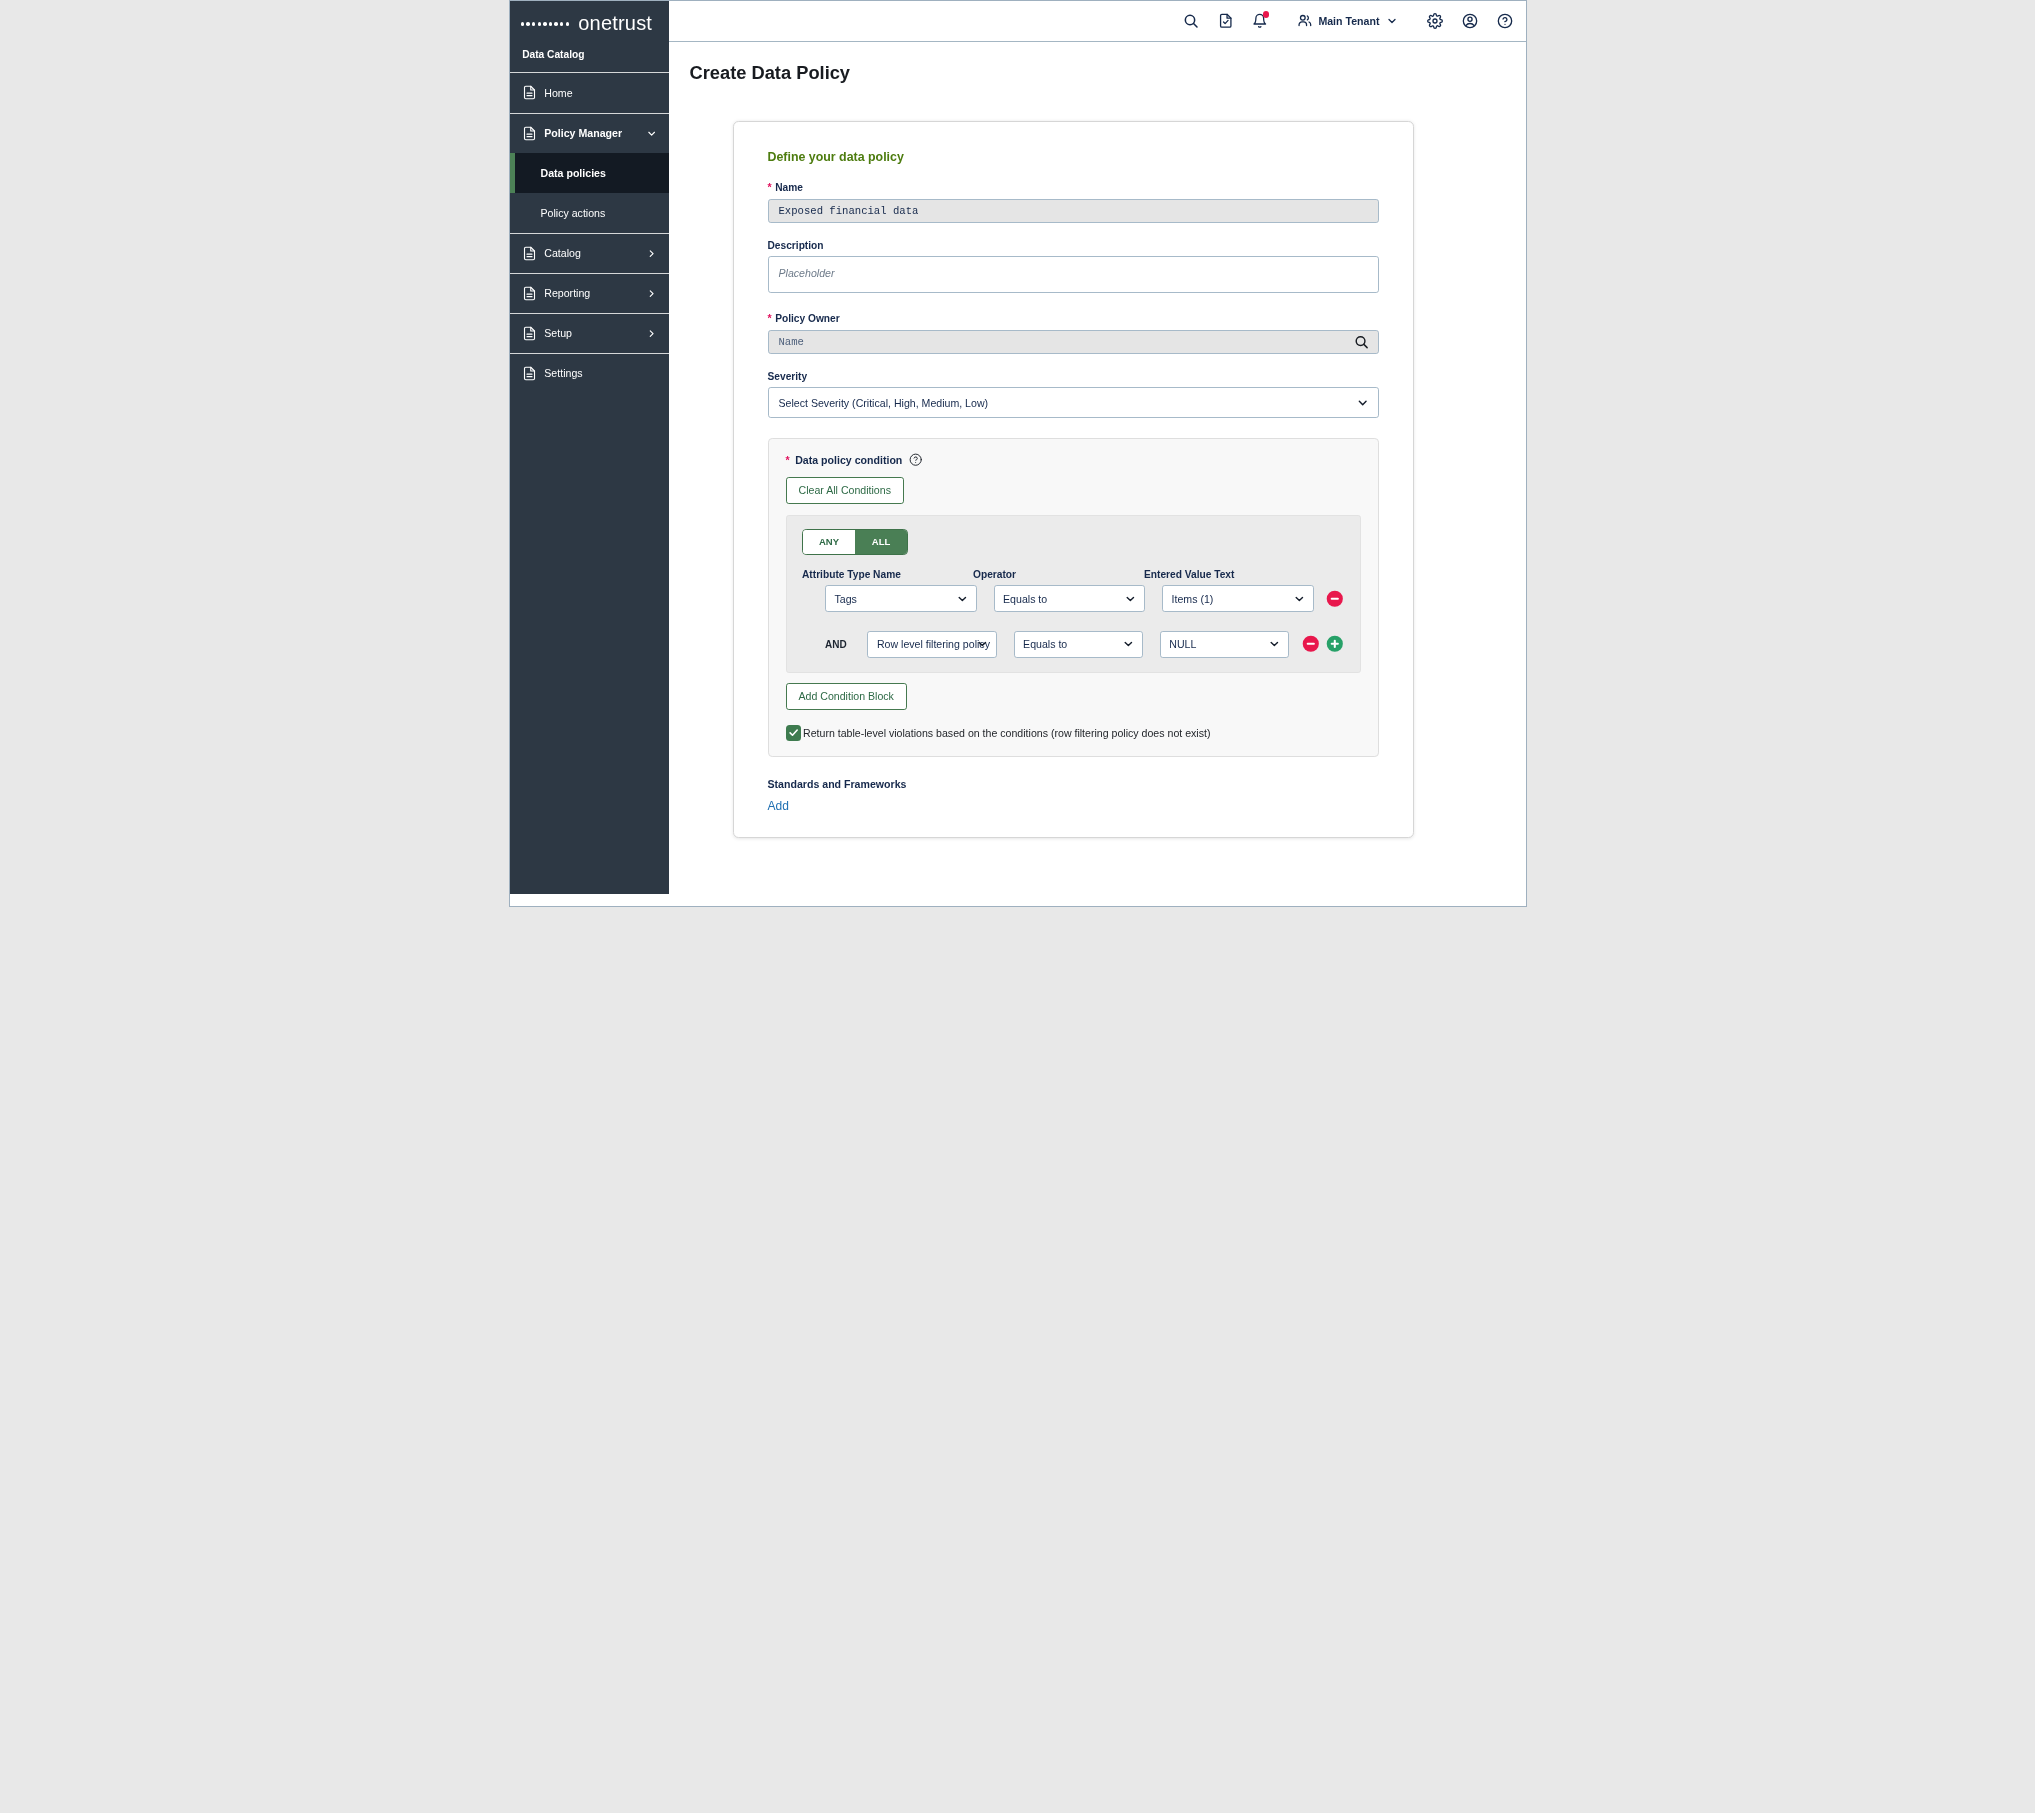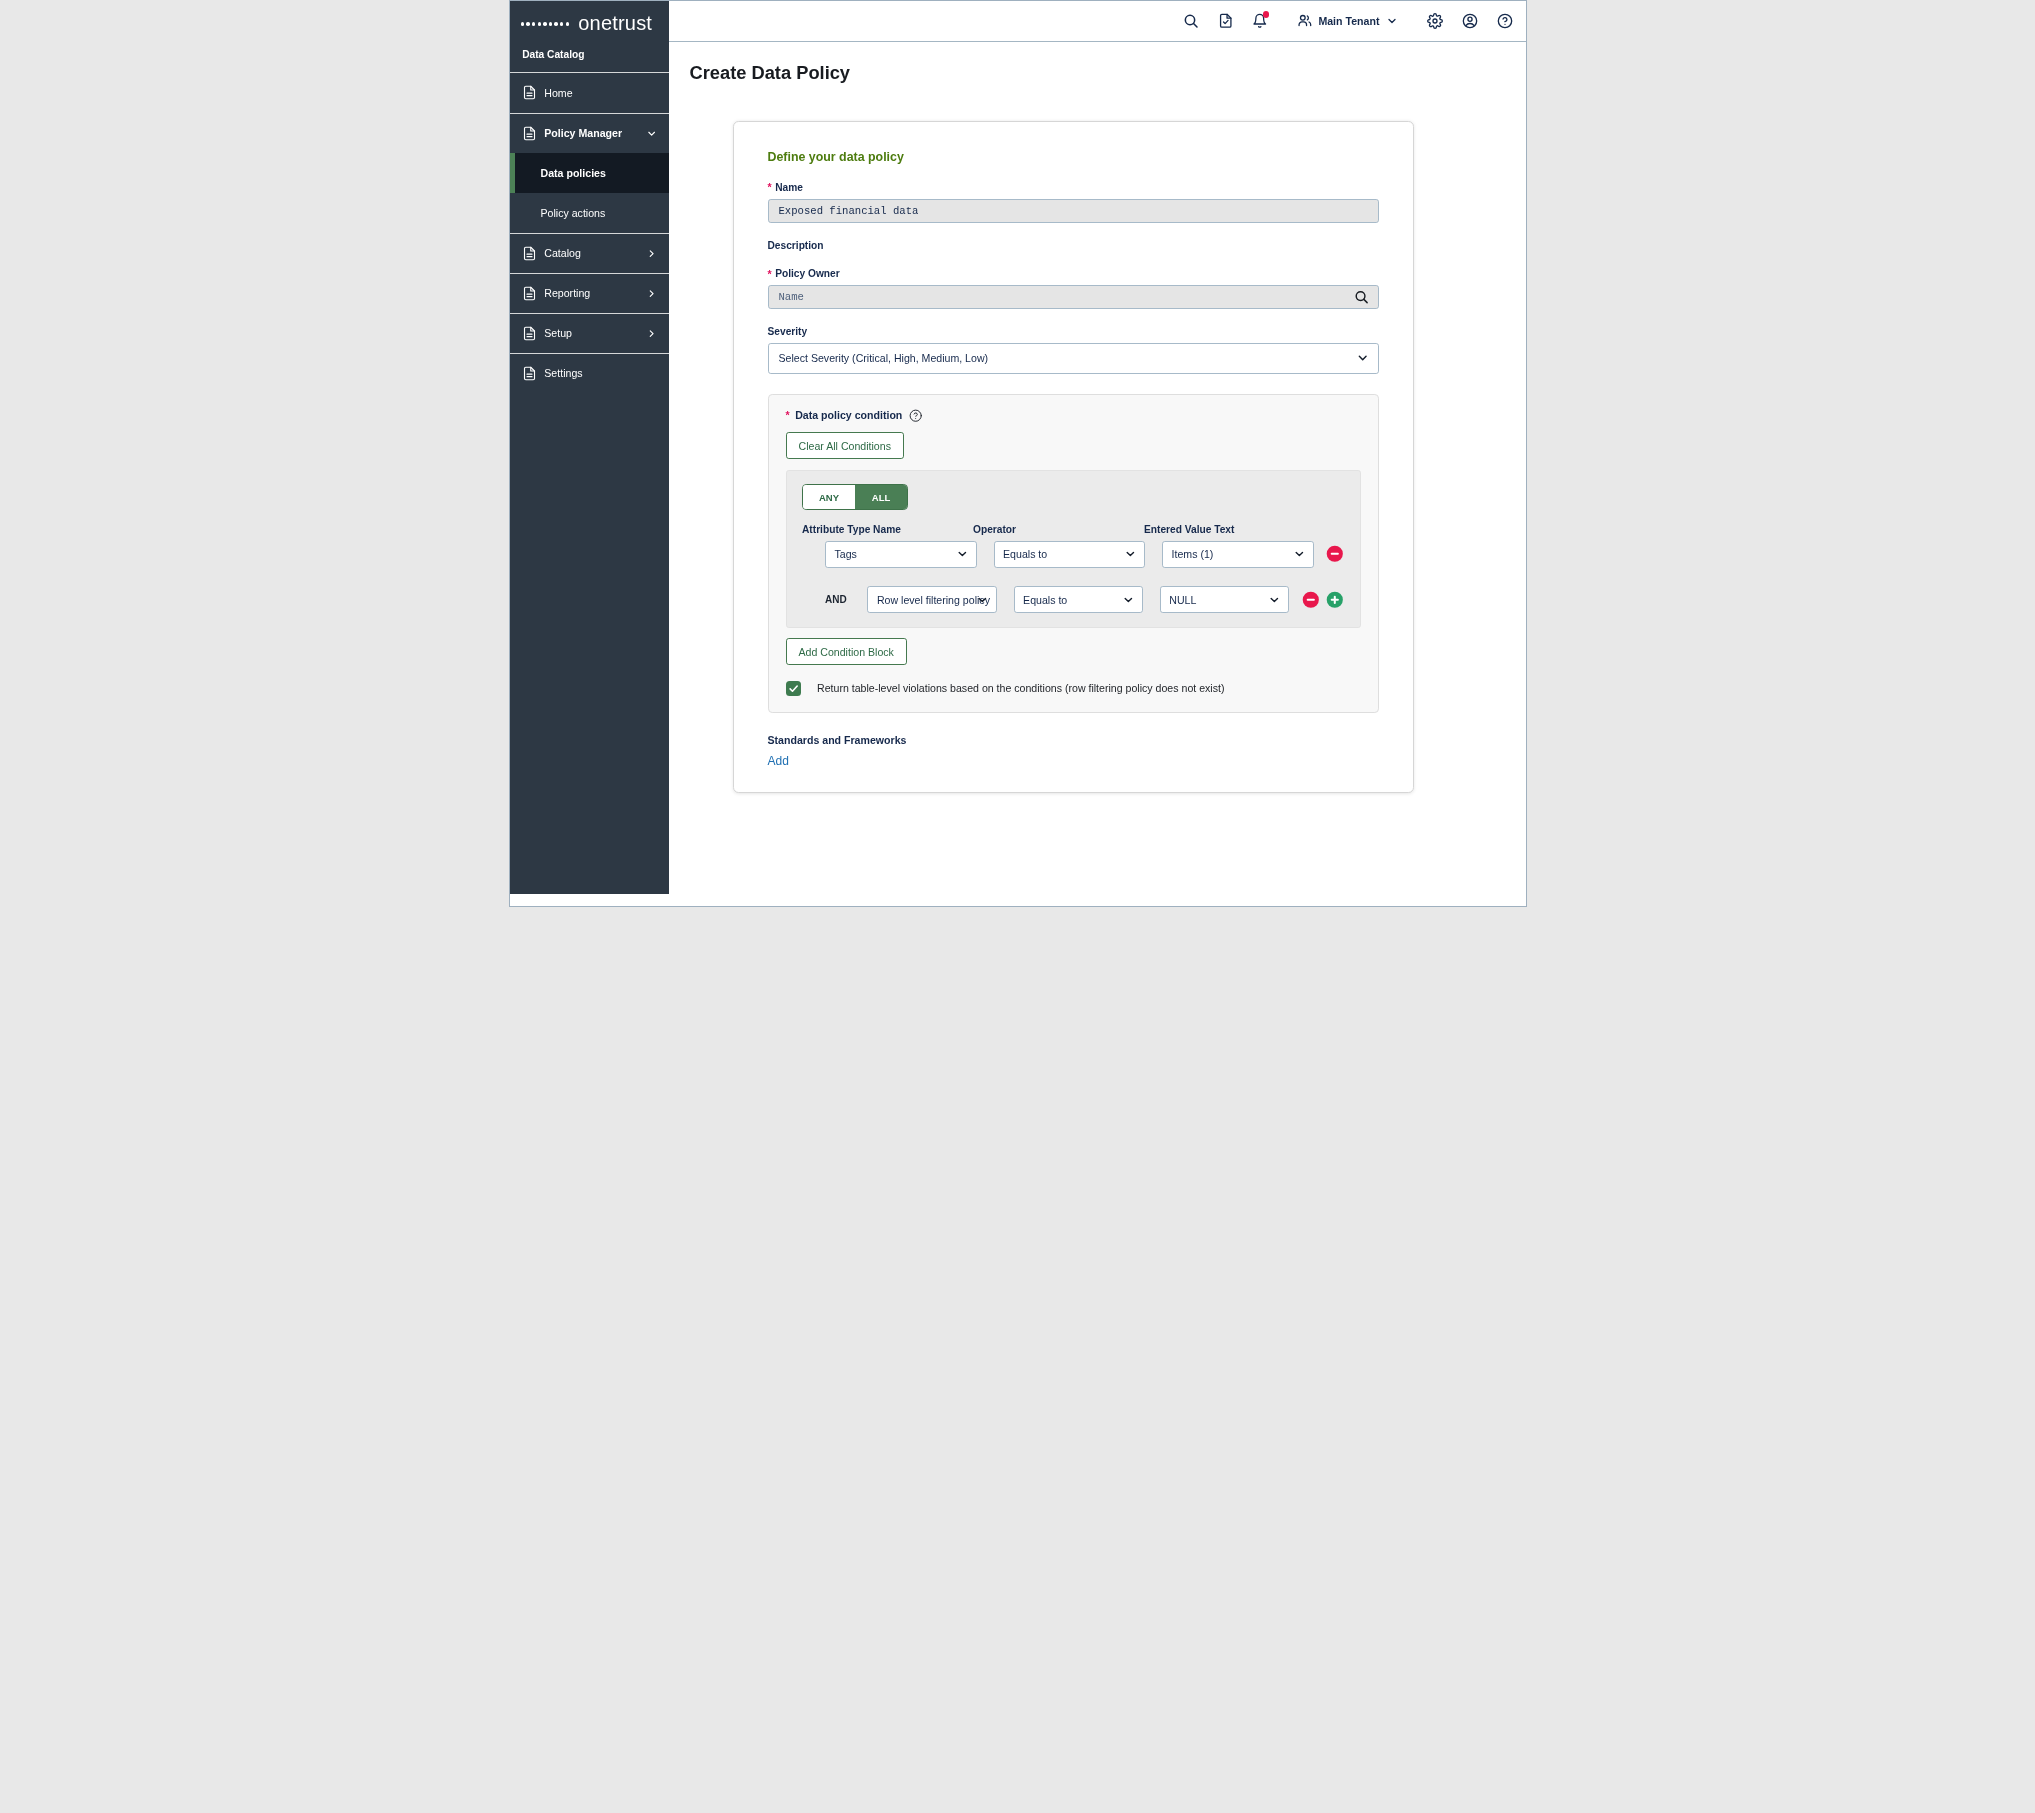--- a/index.html
+++ b/index.html
@@ -64,21 +64,21 @@
   .toggle .seg.all { background:#4a7f55; color:#fff; }
   .cond-cols { display:flex; gap:17px; margin-top:14px; }
   .cond-col-label { width:154px; font-size:10.2px; font-weight:700; color:#16294c; }
   .cond-row { display:flex; align-items:center; gap:17px; margin-top:5.6px;padding-left:23px; }
   .cond-row.second { margin-top:18.3px; }
   .cond-select { position:relative; width:154px; height:27px; background:#fff; border:0.7px solid #a7bac9; border-radius:2.8px; display:flex; align-items:center; padding:0 24px 0 8.5px; font-size:10.6px; color:#16294c; cursor:pointer; white-space:nowrap; overflow:hidden; }
   .cond-select .chev { position:absolute; right:7px; top:50%; transform:translateY(-50%); color:#141d2b; }
   .and-label { font-size:10px; font-weight:700; color:#1c2430; width:25.4px; flex:0 0 auto; }
   .row-btns { display:flex; align-items:center; gap:7px; margin-left:-4.2px; }
   .circle-btn { width:17.6px; height:17.6px; border:none; background:none; padding:0; cursor:pointer; display:flex; }
-  .chk-row { display:flex; align-items:center; gap:16px; margin-top:15.5px; }
+  .chk-row { display:flex; align-items:center; gap:2px; margin-top:15.5px; }
   .checkbox { width:15.5px; height:15.5px; border-radius:3.5px; background:#3e7b4f; display:flex; align-items:center; justify-content:center; cursor:pointer; flex:0 0 auto; }
   .chk-label { font-size:10.6px; color:#23262b; }
   .info-banner { margin-top:12.7px; width:536px; max-width:100%; height:31px; border:1.4px solid #1467e6; background:#e9f2fe; border-radius:4.2px; display:flex; align-items:center; gap:10px; padding:0 11.3px; }
   .info-text { font-size:10px; color:#1b2635; }
 
   .standards-label { margin-top:21px; font-size:10.6px; font-weight:700; color:#16294c; }
   .add-link { display:inline-block; margin-top:8.5px; font-size:12px; color:#1f6fb2; cursor:pointer; text-decoration:none; }
 
   
   .footer { position:absolute; left:159px; right:0; bottom:0; height:47px; background:#fff; border-top:0.7px solid #cfcfcf; display:flex; align-items:center; justify-content:flex-end; gap:32px; padding-right:30px; z-index:4; }
@@ -281,20 +281,21 @@
           <span>Name</span>
         </div>
         <input class="text-input" type="text" value="Exposed financial data" style="">
       </div>
 
       
       <div class="field">
         <div class="field-label">
           <span>Description</span>
         </div>
+        <textarea class="textarea" placeholder="Placeholder" style=""></textarea>
       </div>
 
       
       <div class="field">
         <div class="field-label">
           <span class="req">*</span>
           <span>Policy Owner</span>
         </div>
         <div class="owner-wrap">
           <input class="text-input" type="text" placeholder="Name" style="">

